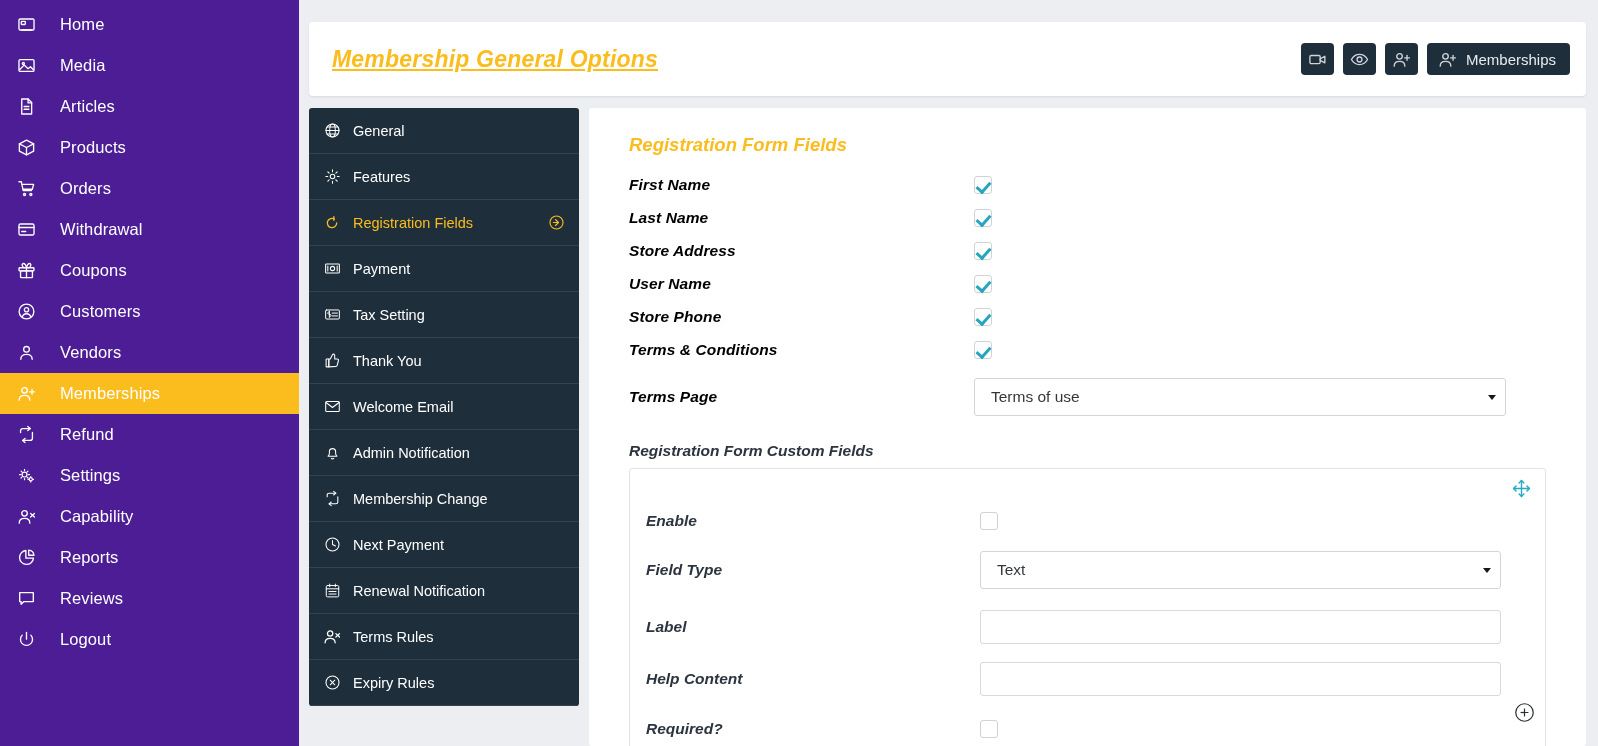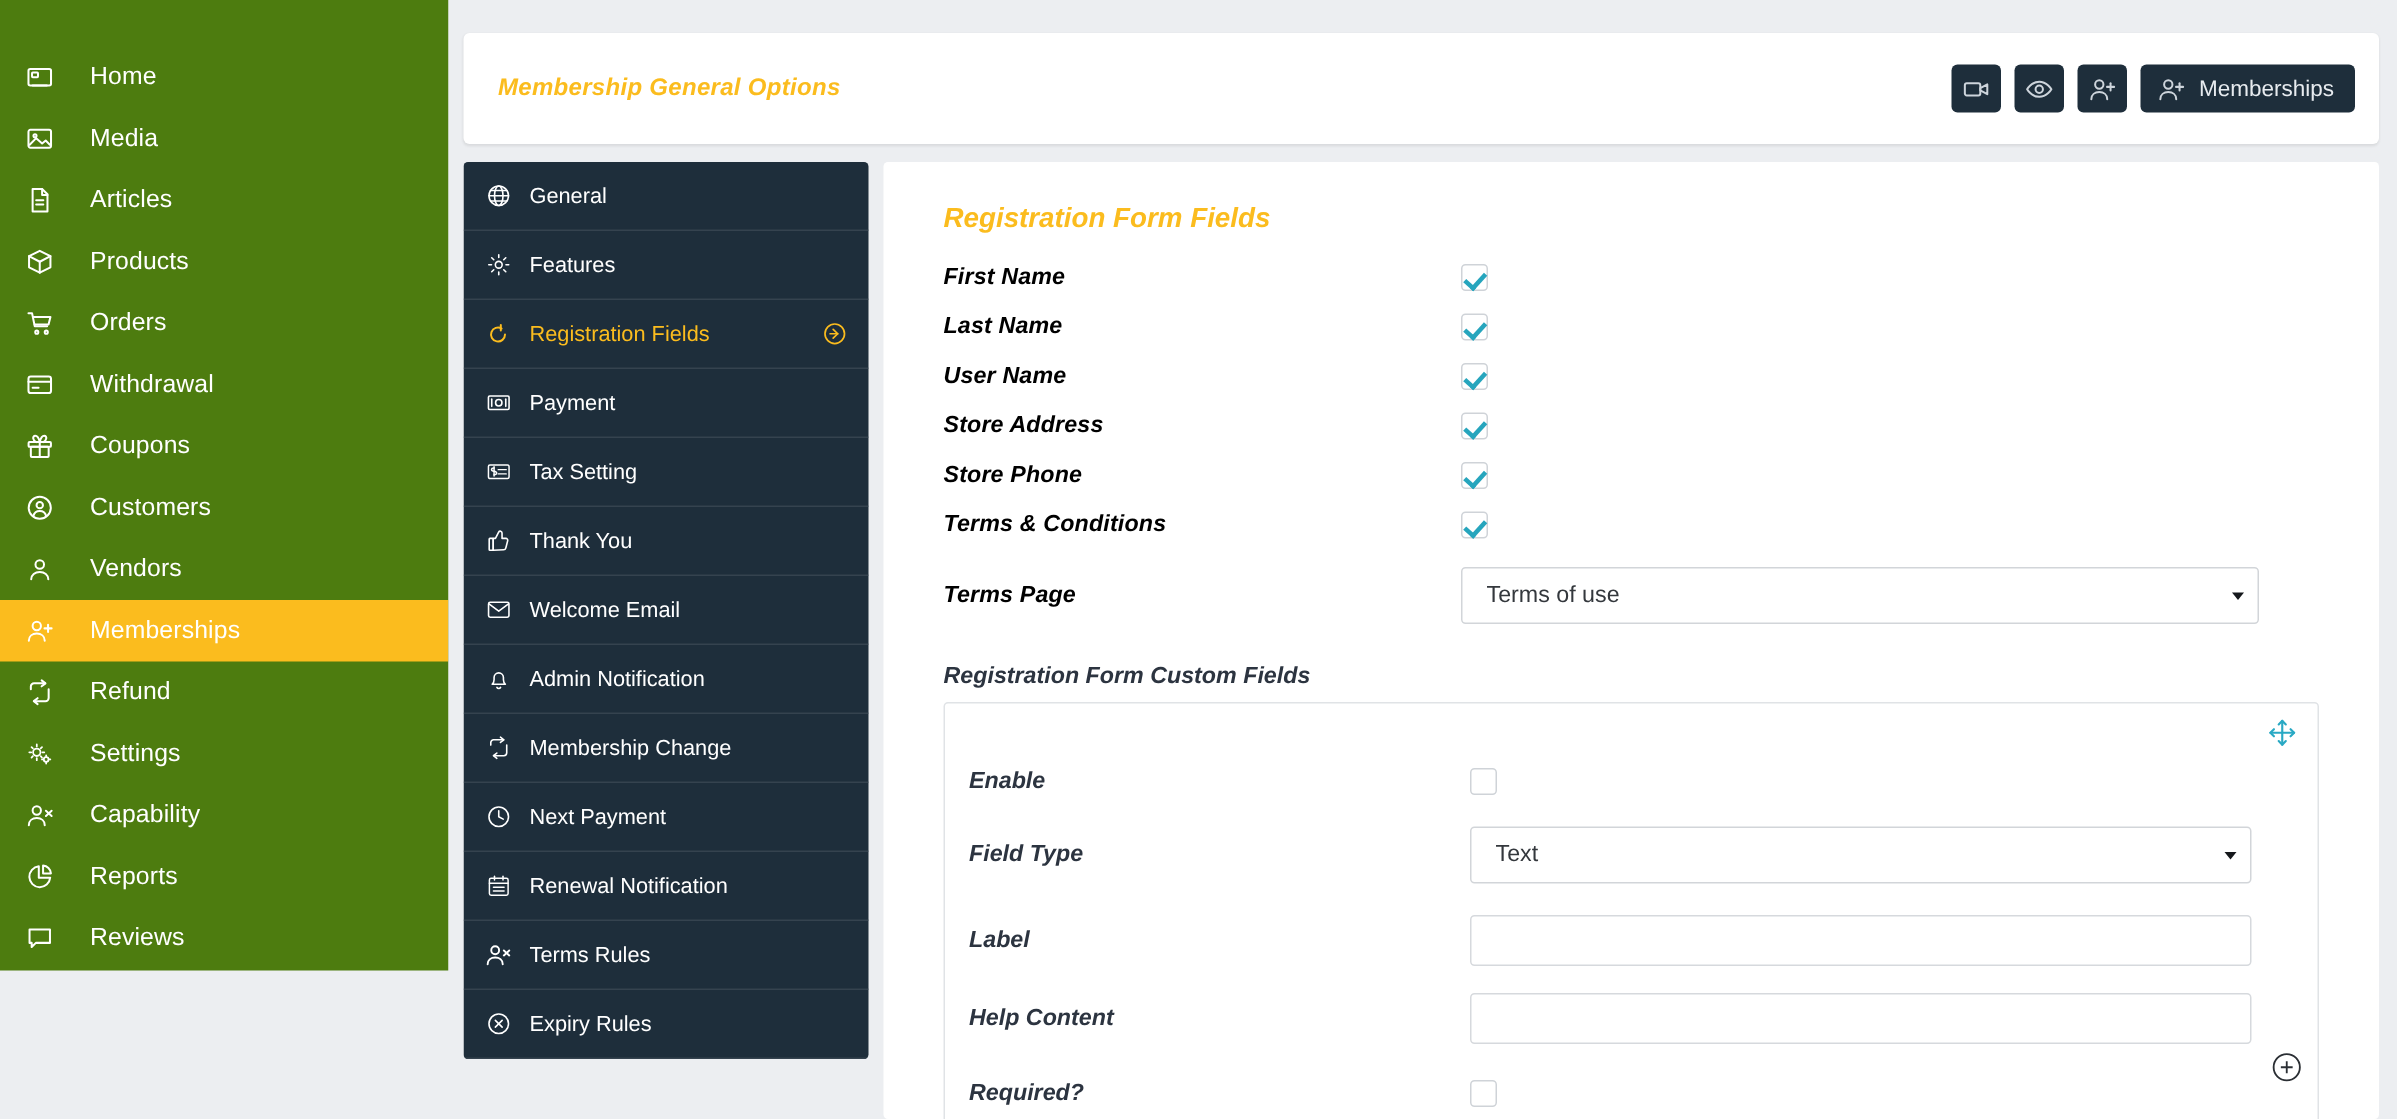--- a/index.html
+++ b/index.html
@@ -7,23 +7,23 @@
     width: 1598px; height: 746px;
     overflow: hidden;
     font-family: "Liberation Sans", sans-serif;
     background: #eceef1;
   }
   .app { display: flex; width: 1598px; height: 746px; }
 
   
   .sidebar {
     width: 299px; flex: 0 0 299px;
-    background: #4d7c0f;
-    padding-top: 31px;
-    height: 647px;
+    background: #4c1d95;
+    padding-top: 4px;
+    height: 746px;
     overflow: hidden;
   }
   .nav-item {
     display: flex; align-items: center;
     height: 41px;
     padding-left: 17px;
     color: #ffffff;
     font-size: 16.5px;
     letter-spacing: .1px;
     cursor: pointer;
@@ -56,24 +56,25 @@
     border-radius: 4px;
     height: 74px;
     margin: 12px 0 0 0;
     display: flex; align-items: center;
     padding: 0 16px 0 23px;
     box-shadow: 0 1px 2px rgba(0,0,0,.09);
     flex: 0 0 74px;
   }
   .page-title {
     color: #fbbc1e;
-    font-size: 16px;
+    font-size: 23px;
     font-weight: bold;
     font-style: italic;
     letter-spacing: .2px;
+    text-decoration: underline;
   }
   .header-actions {
     margin-left: auto;
     display: flex; align-items: center; gap: 9px;
   }
   .hbtn {
     background: #1e2e3b;
     border-radius: 4px;
     height: 32px;
     min-width: 33px;
@@ -617,27 +618,27 @@
                 <div class="cbx checked"></div>
               </div>
             </div>
             <div class="frow">
               <div class="flabel">Last Name</div>
               <div class="fctl">
                 <div class="cbx checked"></div>
               </div>
             </div>
             <div class="frow">
-              <div class="flabel">User Name</div>
+              <div class="flabel">Store Address</div>
               <div class="fctl">
                 <div class="cbx checked"></div>
               </div>
             </div>
             <div class="frow">
-              <div class="flabel">Store Address</div>
+              <div class="flabel">User Name</div>
               <div class="fctl">
                 <div class="cbx checked"></div>
               </div>
             </div>
             <div class="frow">
               <div class="flabel">Store Phone</div>
               <div class="fctl">
                 <div class="cbx checked"></div>
               </div>
             </div>

